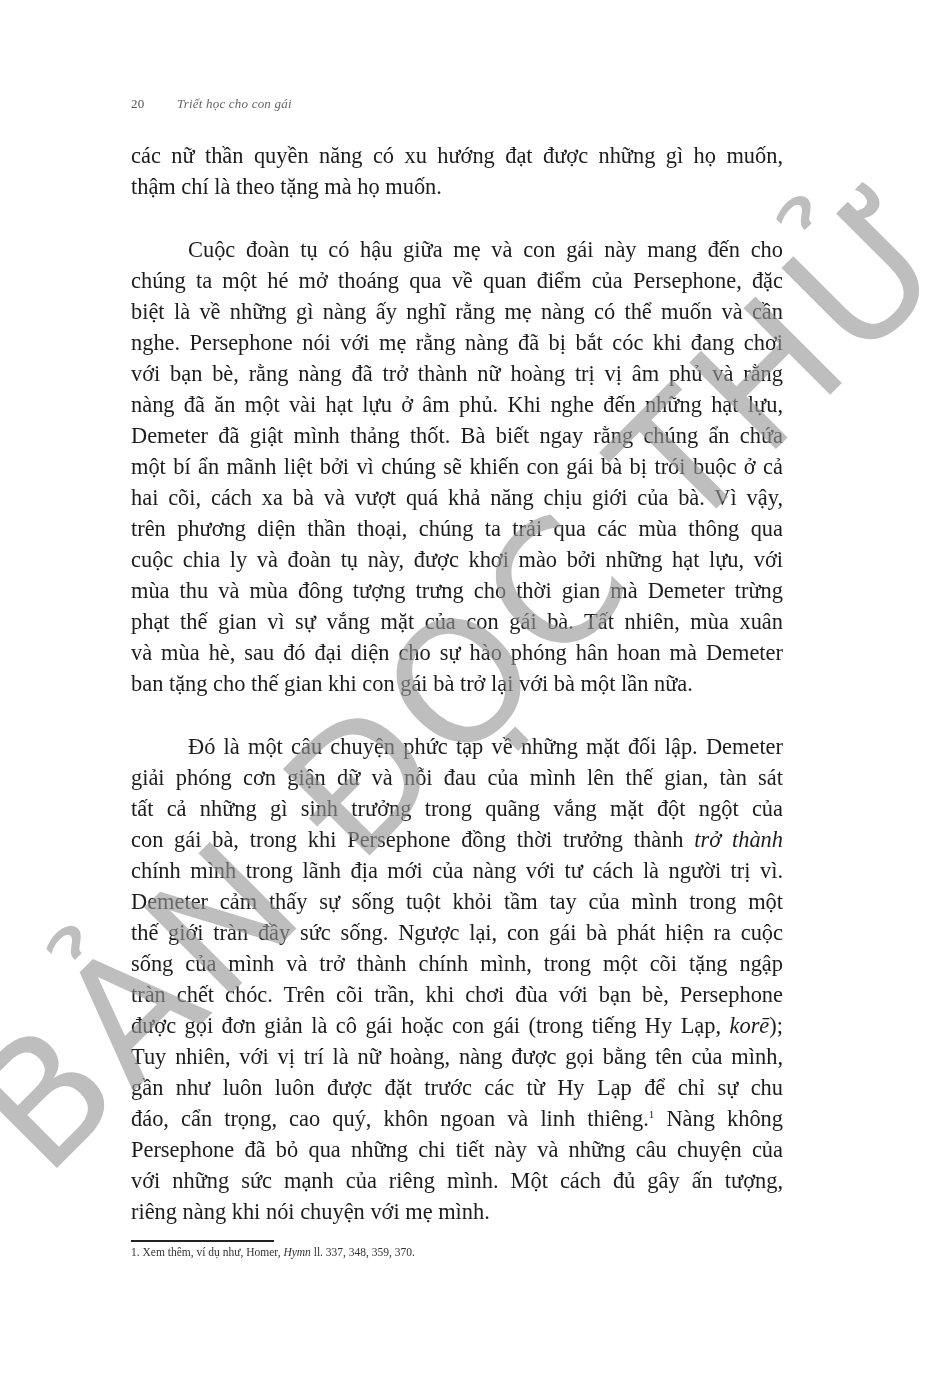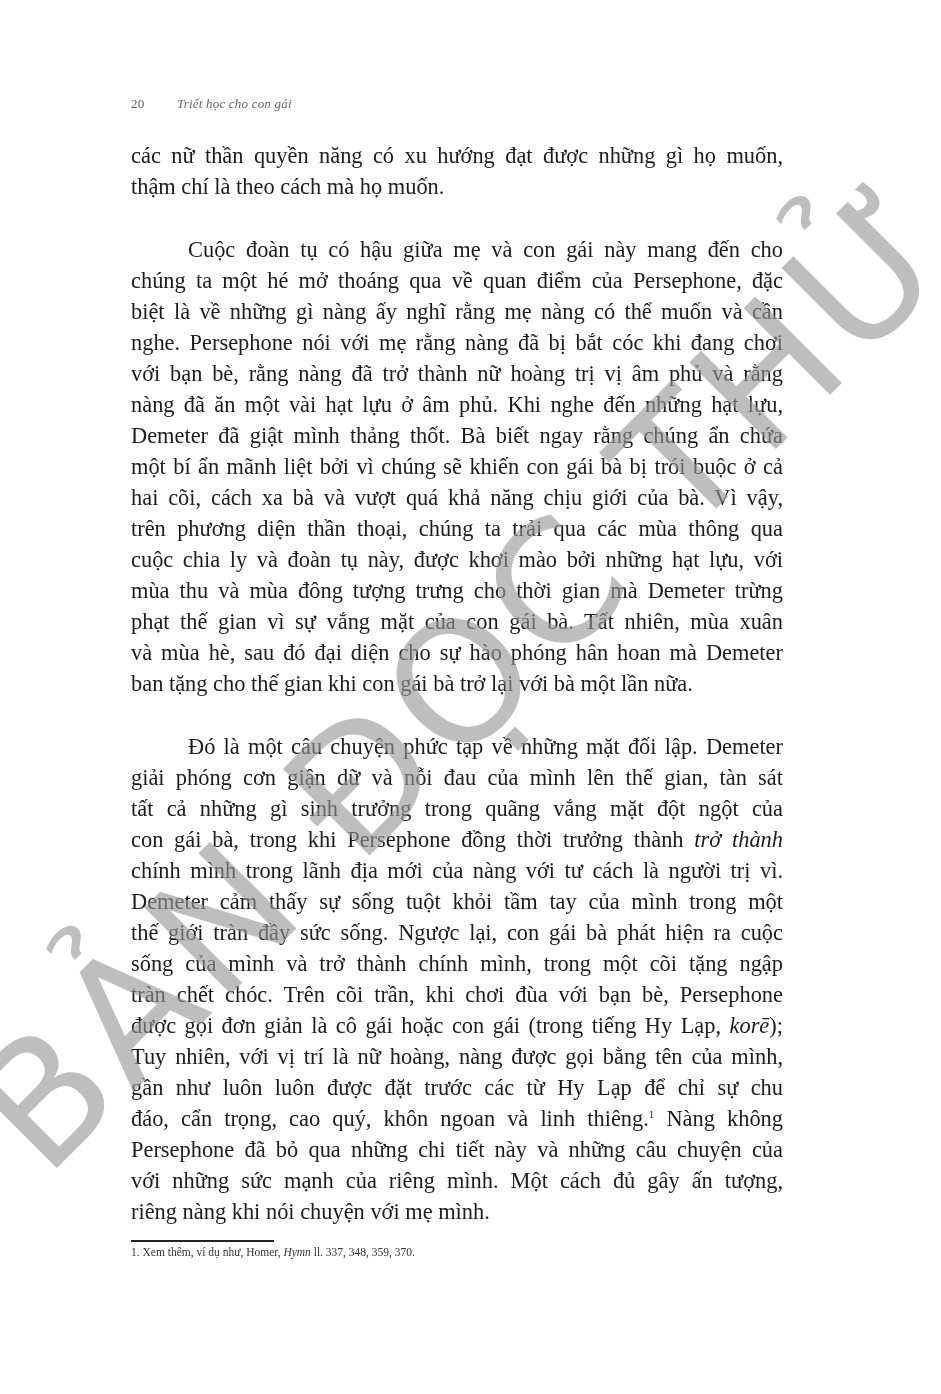--- a/index.html
+++ b/index.html
@@ -100,21 +100,21 @@
 <div class="page">
 
   <div class="running-head">
     <span class="pgno">20</span><span class="title">Triết học cho con gái</span>
   </div>
 
   <div class="text-block">
 
     <div class="para">
       <span class="line">các nữ thần quyền năng có xu hướng đạt được những gì họ muốn,</span>
-      <span class="line last">thậm chí là theo cách mà họ muốn.</span>
+      <span class="line last">thậm chí là theo tặng mà họ muốn.</span>
     </div>
 
     <div class="para">
       <span class="line first-indent">Cuộc đoàn tụ có hậu giữa mẹ và con gái này mang đến cho</span>
       <span class="line">chúng ta một hé mở thoáng qua về quan điểm của Persephone, đặc</span>
       <span class="line">biệt là về những gì nàng ấy nghĩ rằng mẹ nàng có thể muốn và cần</span>
       <span class="line">nghe. Persephone nói với mẹ rằng nàng đã bị bắt cóc khi đang chơi</span>
       <span class="line">với bạn bè, rằng nàng đã trở thành nữ hoàng trị vị âm phủ và rằng</span>
       <span class="line">nàng đã ăn một vài hạt lựu ở âm phủ. Khi nghe đến những hạt lựu,</span>
       <span class="line">Demeter đã giật mình thảng thốt. Bà biết ngay rằng chúng ẩn chứa</span>

